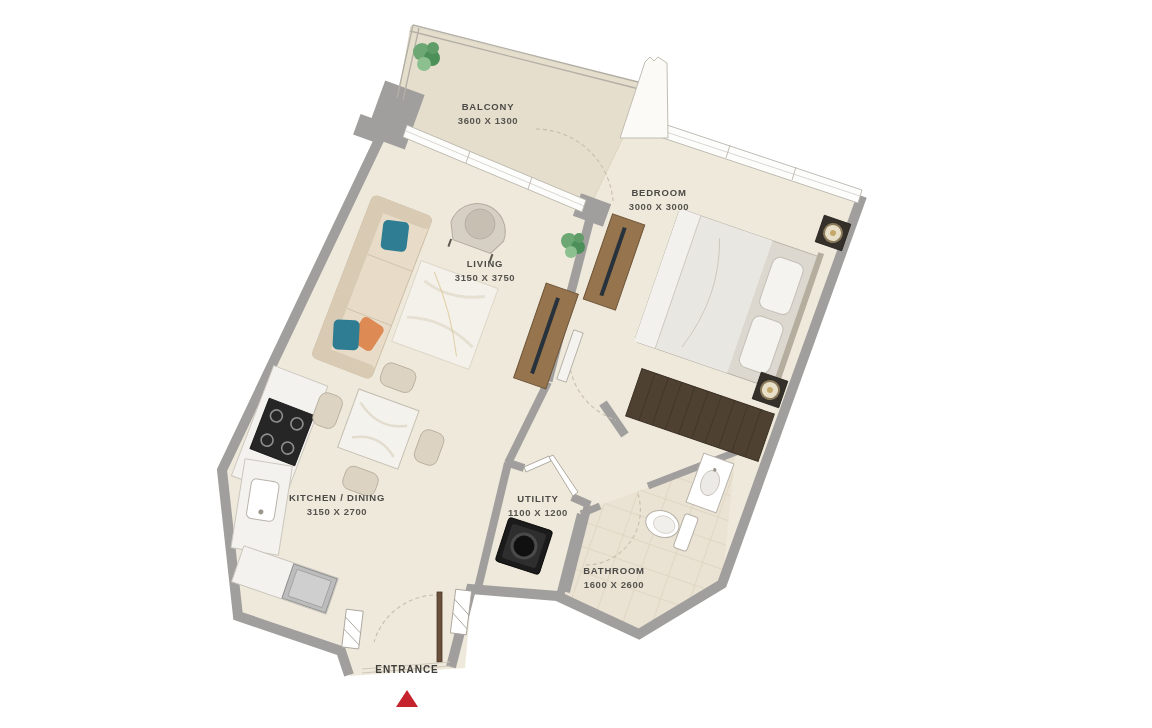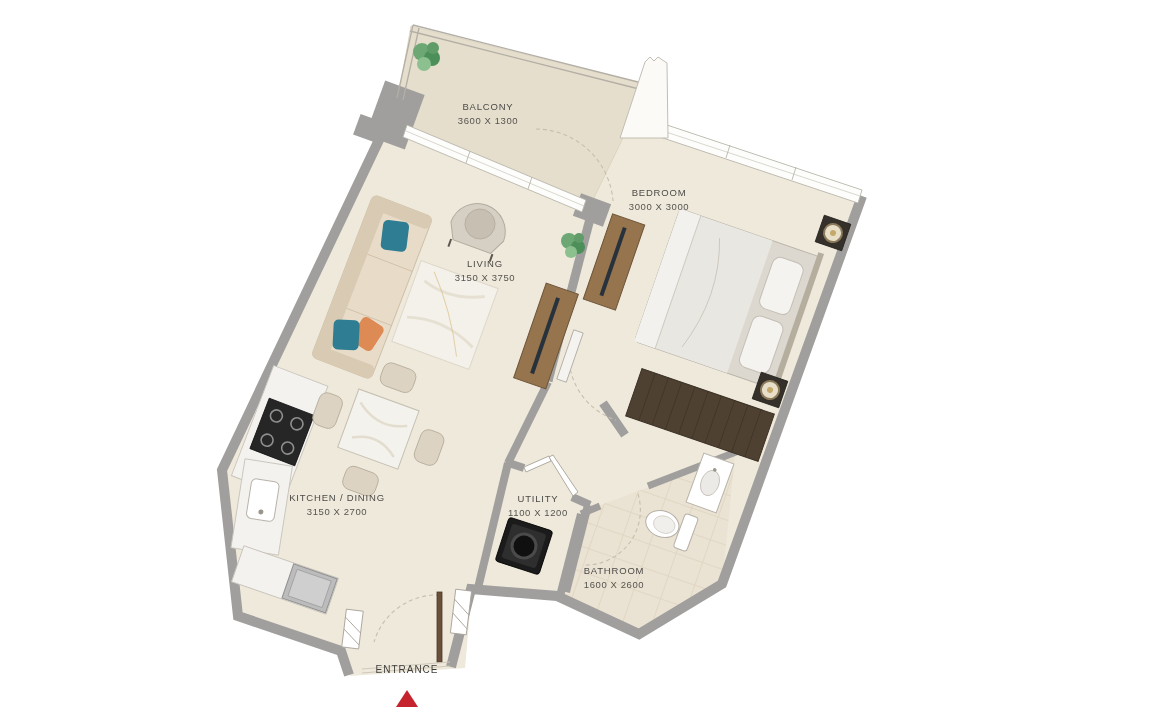--- a/index.html
+++ b/index.html
@@ -1,17 +1,17 @@
 <!DOCTYPE html>
 <html><head>
 <meta charset="utf-8">
 <style>
   html,body{margin:0;padding:0;background:#ffffff;}
   .stage{position:relative;width:1152px;height:728px;background:#ffffff;overflow:hidden;
-         font-family:"Liberation Sans", sans-serif;}
+         font-family:"Liberation Sans", sans-serif;font-weight:bold;}
   svg{position:absolute;left:0;top:0;}
   .room-name{font-size:9.5px;letter-spacing:.8px;fill:#4b4a47;}
   .room-dims{font-size:9.5px;letter-spacing:.6px;fill:#55544f;}
   .entrance-name{font-size:10px;letter-spacing:1px;fill:#3f3e3b;}
   text{text-anchor:middle;font-family:"Liberation Sans", sans-serif;}
 </style>
 </head>
 <body>
 
 <div class="stage">

